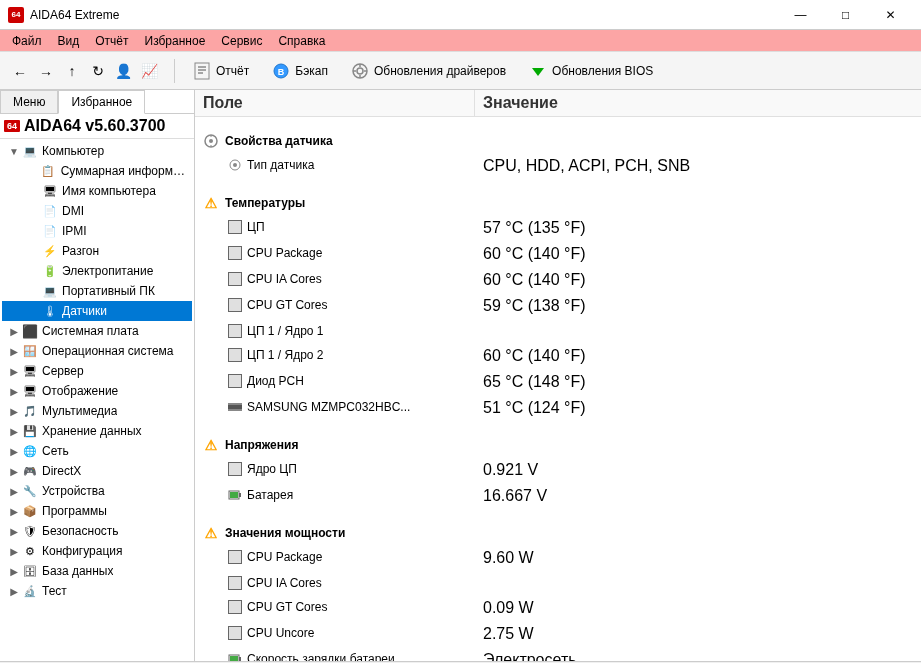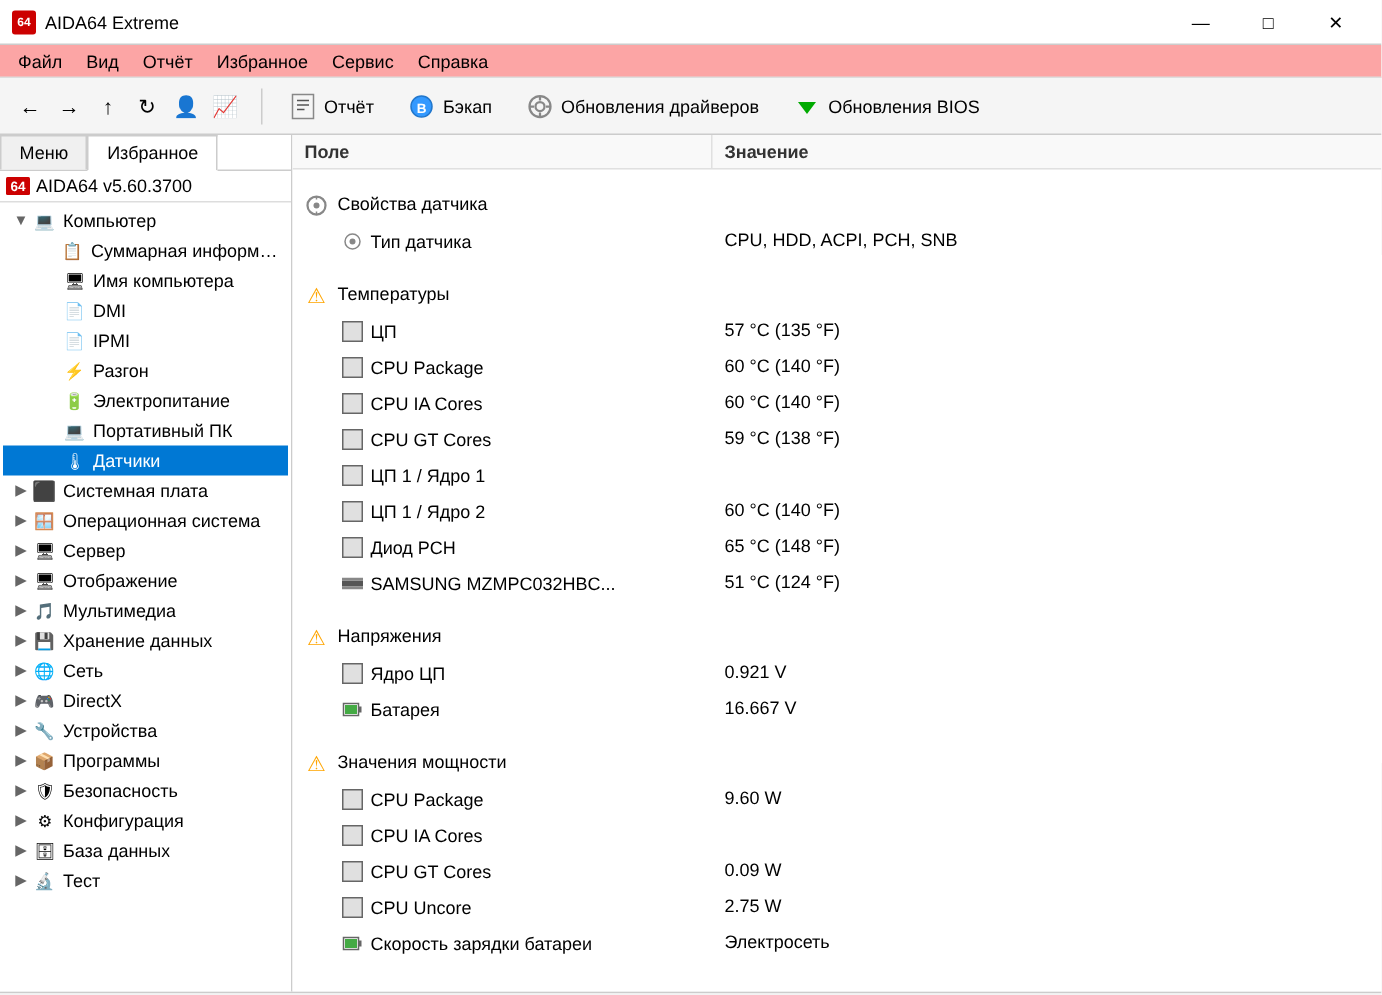--- a/index.html
+++ b/index.html
@@ -38,32 +38,32 @@
     .tree { overflow-y: auto; flex: 1; padding: 2px; }
     .tree-item { display: flex; align-items: center; padding: 2px 4px; cursor: pointer; font-size: 12px; }
     .tree-item.selected { background: #0078d4; color: white; }
     .tree-item .toggle { width: 16px; display: inline-flex; align-items: center; justify-content: center; color: #666; font-size: 10px; }
     .tree-icon { width: 16px; height: 16px; margin-right: 4px; display: inline-flex; align-items: center; justify-content: center; font-size: 11px; flex-shrink: 0; }
     .tree-label { white-space: nowrap; overflow: hidden; text-overflow: ellipsis; }
     
     
     .right-panel { flex: 1; background: #ffffff; overflow-y: auto; display: flex; flex-direction: column; }
     .panel-header { display: flex; border-bottom: 1px solid #e0e0e0; background: #f9f9f9; }
-    .panel-col-header { padding: 4px 8px; font-size: 12px; font-weight: 600; color: #333; }
+    .panel-col-header { padding: 4px 8px; font-size: 16px; font-weight: 600; color: #333; }
     .panel-col-field { width: 280px; border-right: 1px solid #e0e0e0; }
     .panel-col-value { flex: 1; }
     
     .panel-content { flex: 1; overflow-y: auto; }
     
-    .section-header { display: flex; gap: 6px; padding: 8px 8px 4px 8px; font-size: 12px; font-weight: 400; }
+    .section-header { display: flex; align-items: center; gap: 6px; padding: 8px 8px 4px 8px; font-size: 12px; font-weight: 700; }
     .section-icon { width: 16px; height: 16px; display: inline-flex; align-items: center; justify-content: center; }
     
     .data-row { display: flex; align-items: flex-start; padding: 2px 0; }
     .data-field { width: 280px; padding: 2px 8px 2px 32px; display: flex; align-items: center; gap: 4px; font-size: 12px; }
-    .data-value { flex: 1; padding: 2px 8px; font-size: 12px; }
+    .data-value { flex: 1; padding: 2px 8px; font-size: 16px; }
     .row-icon { width: 16px; height: 16px; display: inline-flex; align-items: center; justify-content: center; flex-shrink: 0; }
     
     .separator { height: 8px; }
     
     
     .status-bar { height: 22px; background: #f0f0f0; border-top: 1px solid #ccc; display: flex; align-items: center; padding: 0 8px; }
 
     
     ::-webkit-scrollbar { width: 16px; }
     ::-webkit-scrollbar-track { background: #f0f0f0; }
@@ -155,21 +155,21 @@
 
 <div class="main-layout">
 
   <div class="left-panel">
     <div class="tabs">
       <div class="tab">Меню</div>
       <div class="tab active">Избранное</div>
     </div>
     <div style="padding: 3px 4px; border-bottom: 1px solid #ddd; display: flex; align-items: center; gap: 4px;">
       <span class="aida-logo">64</span>
-      <span style="font-size:12px;">AIDA64 v5.60.3700</span>
+      <span style="font-size:16px;font-weight:bold;">AIDA64 v5.60.3700</span>
     </div>
     <div class="tree">
 
       <div class="tree-item">
         <span class="toggle">▼</span>
         <span class="tree-icon">💻</span>
         <span class="tree-label">Компьютер</span>
       </div>
       <div class="tree-item" style="padding-left: 24px;">
         <span class="toggle" style="width:16px;"></span>

